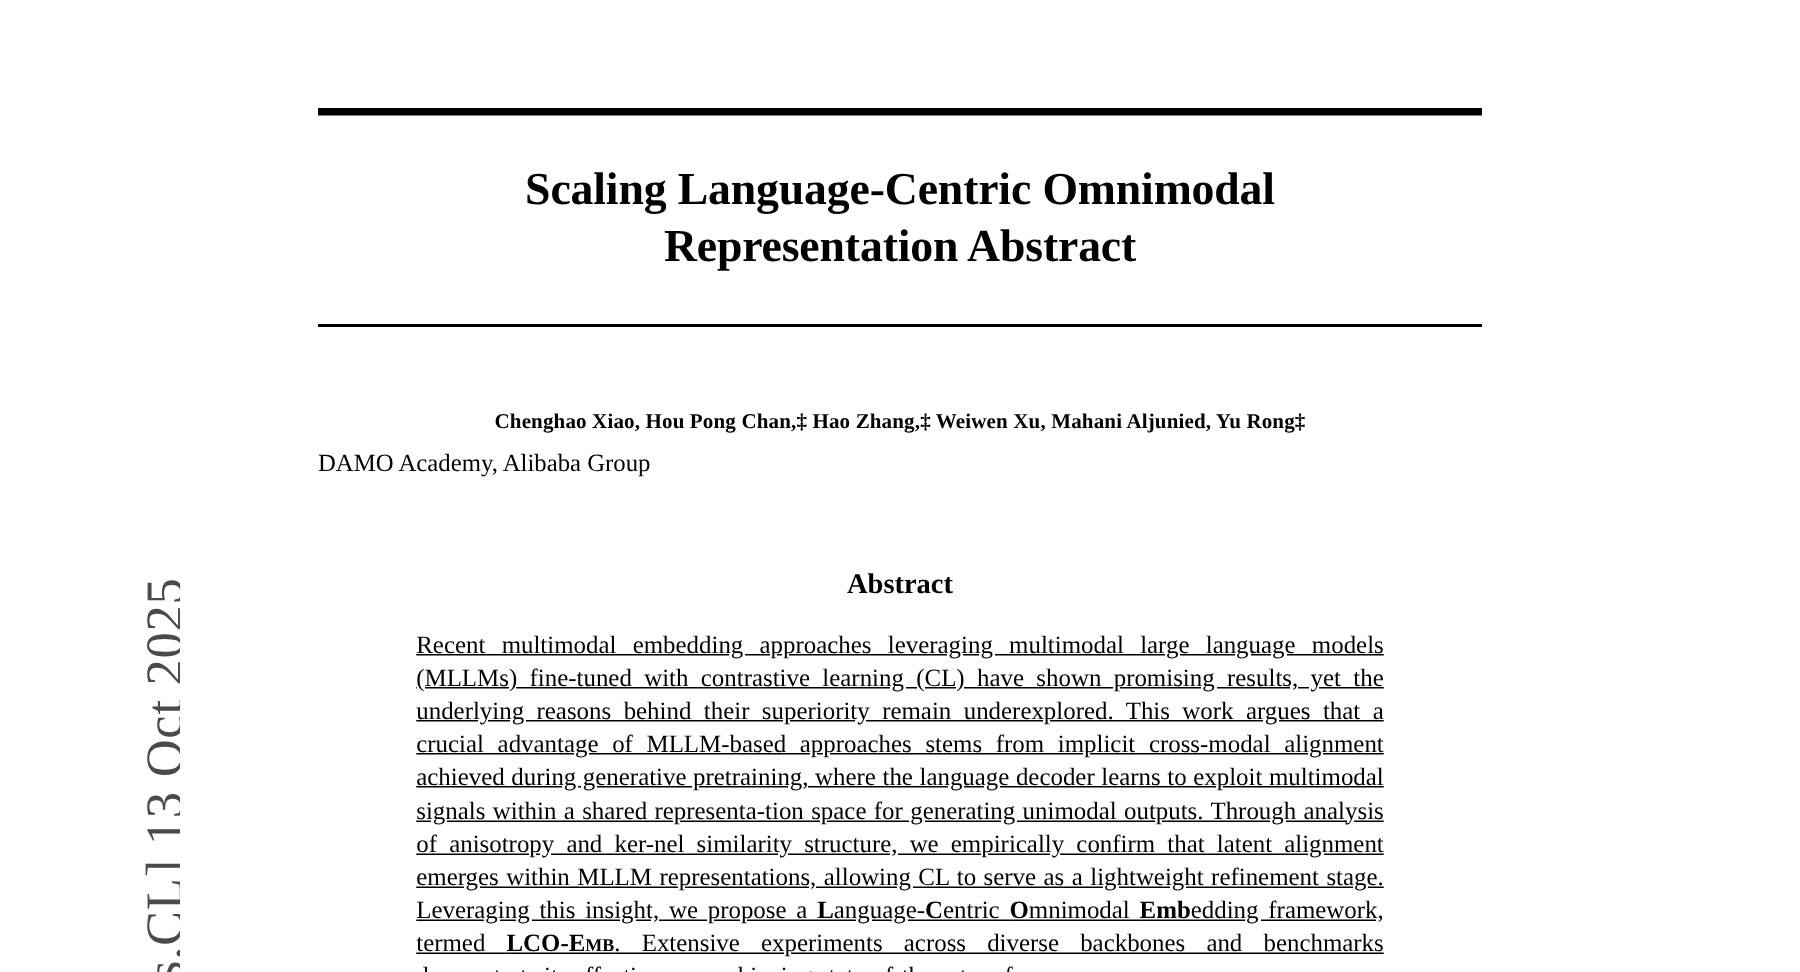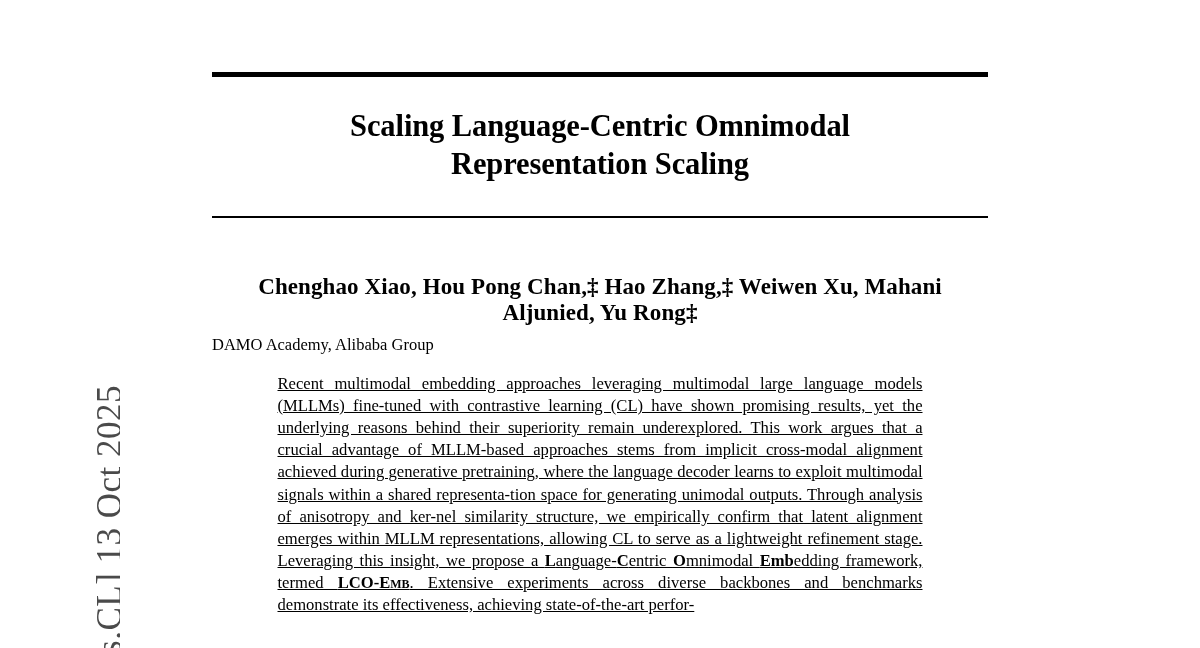--- a/index.html
+++ b/index.html
@@ -73,21 +73,21 @@
 
   .rule-bottom {
     height: 2px;
     background: #000;
     margin-top: 32px;
   }
 
   .authors {
     text-align: center;
     font-weight: bold;
-    font-size: 23px;
+    font-size: 14px;
     margin-top: 56px;
     letter-spacing: 0.1px;
   }
 
   .affiliation {
     text-align: left;
     font-size: 16.5px;
     margin-top: 9px;
   }
 
@@ -122,29 +122,30 @@
   <div class="vert">cs.CL]  13 Oct 2025</div>
 </div>
 
 <div class="page">
   <div class="content">
 
     <div class="rule-top"></div>
 
     <div class="title">
       <div>Scaling Language-Centric Omnimodal</div>
-      <div>Representation Scaling</div>
+      <div>Representation Abstract</div>
     </div>
 
     <div class="rule-bottom"></div>
 
     <div class="authors"><span>Chenghao Xiao,  Hou Pong Chan,‡ Hao Zhang,‡ Weiwen Xu,  Mahani Aljunied,  Yu Rong‡</span></div>
 
     <div class="affiliation">DAMO Academy, Alibaba Group</div>
 
+    <div class="abstract-head">Abstract</div>
 
     <div class="abstract-body">
       <p>
         <span>Recent multimodal embedding approaches leveraging multimodal large language models (MLLMs) fine-tuned with contrastive learning (CL) have shown promising results, yet the underlying reasons behind their superiority remain underexplored. This work argues that a crucial advantage of MLLM-based approaches stems from implicit cross-modal alignment achieved during generative pretraining, where the language decoder learns to exploit multimodal signals within a shared representa-tion space for generating unimodal outputs. Through analysis of anisotropy and ker-nel similarity structure, we empirically confirm that latent alignment emerges within MLLM representations, allowing CL to serve as a lightweight refinement stage. Leveraging this insight, we propose a </span><b>L</b><span>anguage-</span><b>C</b><span>entric </span><b>O</b><span>mnimodal </span><b>Emb</b><span>edding framework, termed </span><span class="sc">LCO-Emb</span><span>. Extensive experiments across diverse backbones and benchmarks demonstrate its effectiveness, achieving state-of-the-art perfor-</span>
       </p>
     </div>
 
   </div>
 </div>
 

